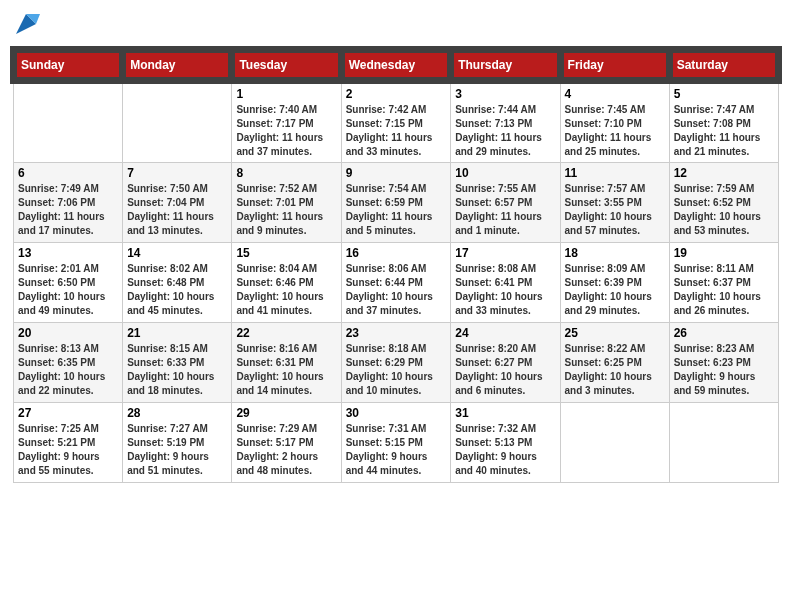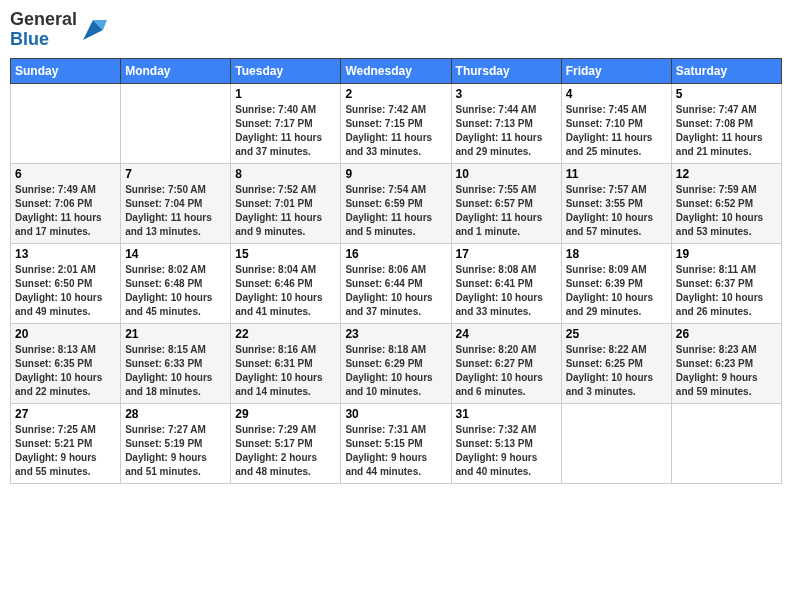--- a/index.html
+++ b/index.html
@@ -43,27 +43,27 @@
     .location {
       font-size: 15px;
       color: #555;
     }
     .calendar {
       width: 100%;
       border-collapse: collapse;
       font-size: 11px;
     }
     .calendar th {
-      background: #3b82f6;
+      background: #b91c1c;
       color: #fff;
       padding: 5px 4px;
       text-align: left;
       font-size: 12px;
       font-weight: bold;
-      border: 1px solid #404040;
+      border: 7px solid #404040;
     }
     .calendar td {
       border: 1px solid #ccc;
       vertical-align: top;
       padding: 3px 4px;
       height: 80px;
       width: 110px;
       background: #fff;
     }
     .calendar tr:nth-child(even) td {
@@ -85,24 +85,20 @@
       background: #fff !important;
     }
   </style>
 </head>
 <body>
 
 <div class="header">
   <div class="logo">
     <div>
       <div style="display:flex;align-items:center;">
-        <span class="logo-text">
-          <span class="logo-general">General</span><br>
-          <span class="logo-blue">Blue</span>
-        </span>
         <svg class="logo-icon" viewBox="0 0 28 28">
           <polygon points="4,24 14,4 24,14" fill="#1a6ab1"></polygon>
           <polygon points="14,4 24,14 28,4" fill="#4da6e8"></polygon>
         </svg>
       </div>
     </div>
   </div>
 </div>
 
 <table class="calendar">

